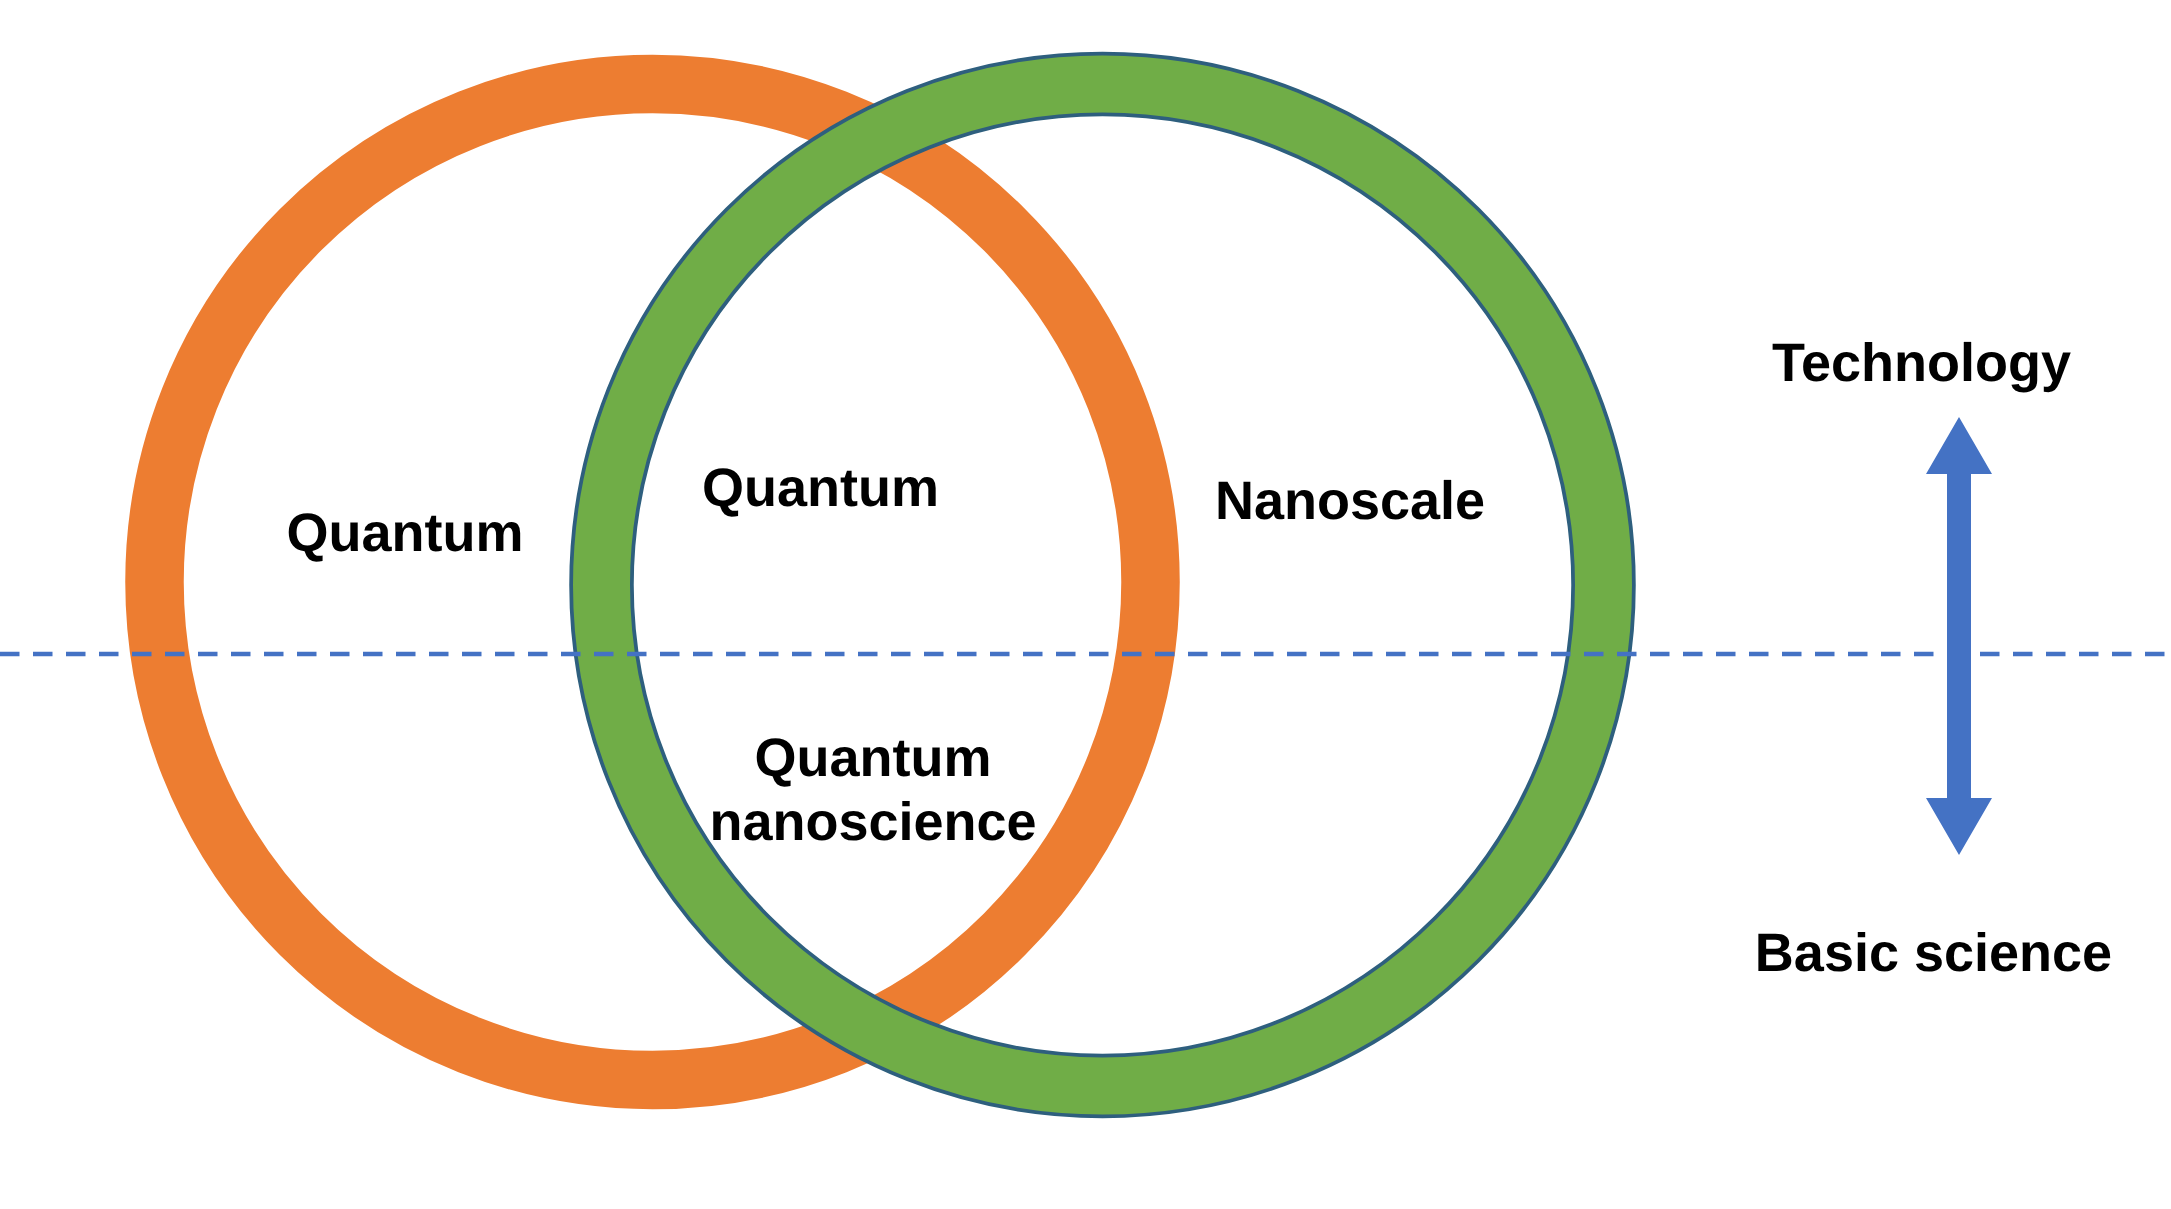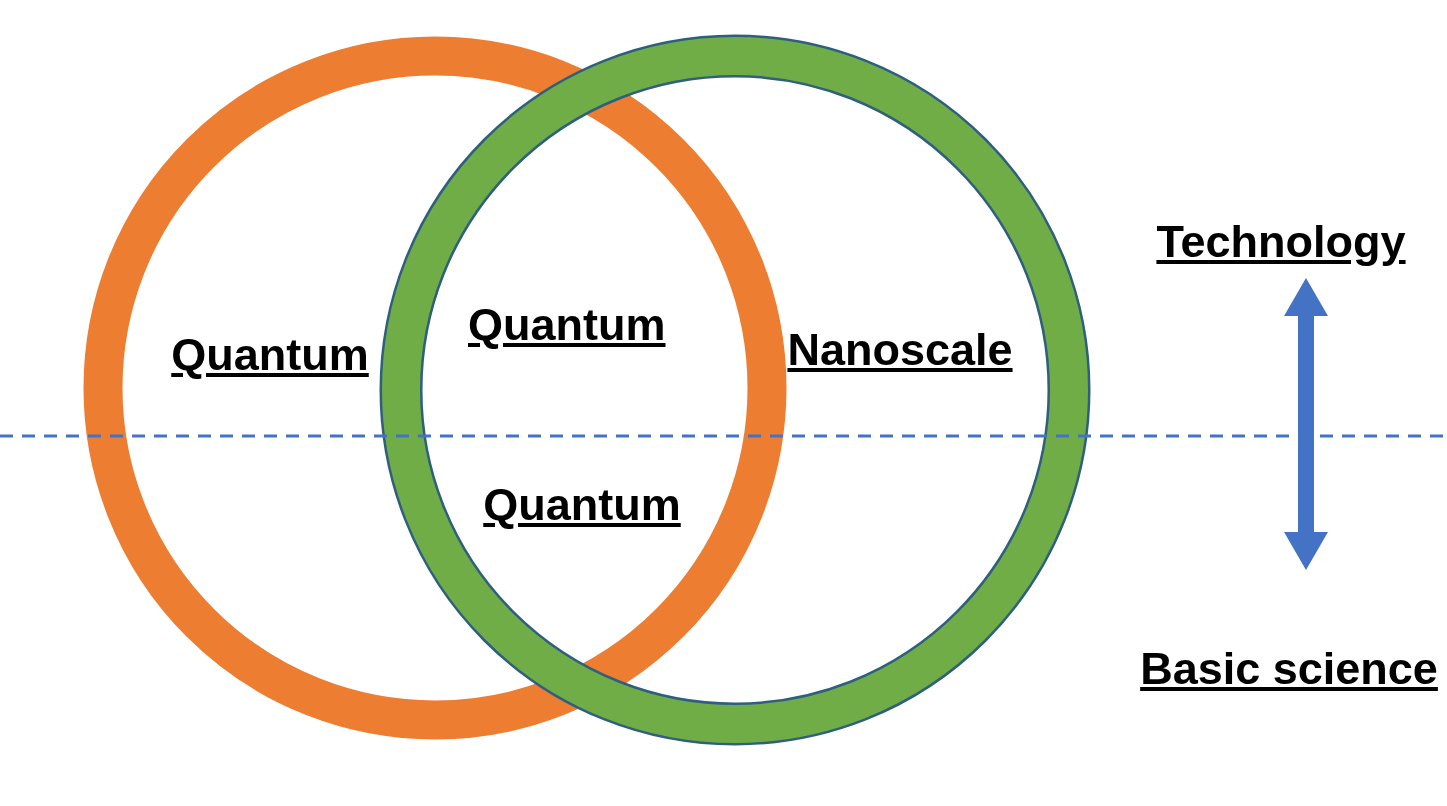--- a/index.html
+++ b/index.html
@@ -16,25 +16,24 @@
     font-family: "Liberation Sans", sans-serif;
   }
   #diagram-svg {
     position: absolute;
     left: 0;
     top: 0;
   }
   .label {
     position: absolute;
     font-weight: bold;
-    font-size: 45px;
+    font-size: 36px;
     line-height: 43px;
     color: #000000;
     white-space: nowrap;
-    text-decoration: underline;
   }
   .centered {
     transform: translateX(-50%);
     text-align: center;
   }
   .label span { display: block; }
 </style>
 </head>
 <body>
 
@@ -59,21 +58,22 @@
   </svg>
 
   <div class="label centered" style="left:270px; top:333px;">Quantum</div>
 
   <div class="label" style="left:468px; top:303px;">
     <span>Quantum</span>
   </div>
 
   <div class="label centered" style="left:582px; top:483px;">
     <span>Quantum</span>
+    <span>nanoscience</span>
   </div>
 
-  <div class="label centered" style="left:900px; top:328px;">Nanoscale</div>
+  <div class="label centered" style="left:900px; top:312px;">Nanoscale</div>
 
   <div class="label centered" style="left:1281px; top:220px;">Technology</div>
 
-  <div class="label centered" style="left:1289px; top:647px;">Basic science</div>
+  <div class="label centered" style="left:1289px; top:613px;">Basic science</div>
 
 </div>
 
 </body></html>

